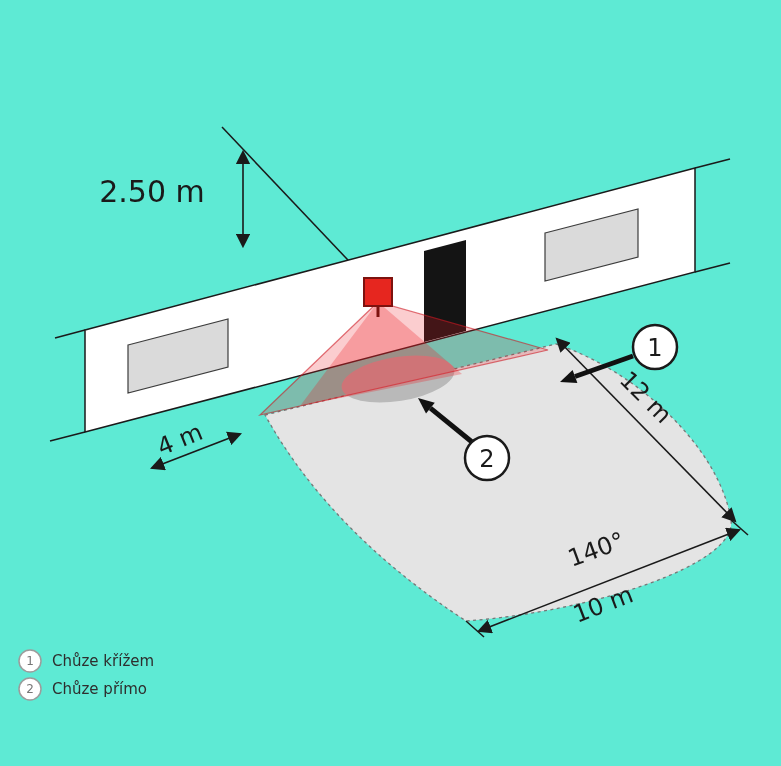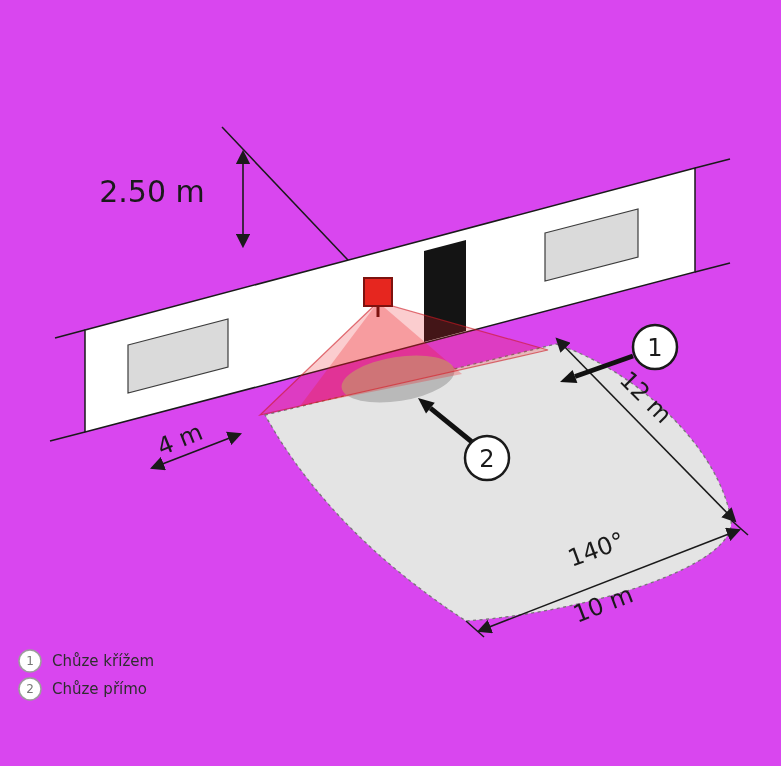--- a/index.html
+++ b/index.html
@@ -1,16 +1,16 @@
 <!DOCTYPE html>
 <html><head>
 <meta charset="utf-8">
 <style>
   html,body{margin:0;padding:0;background:#ffffff;}
-  .stage{position:relative;width:781px;height:766px;background:#d946ef;overflow:hidden;}
+  .stage{position:relative;width:781px;height:766px;background:#5eead4;overflow:hidden;}
   svg{display:block;}
   text{font-family:"DejaVu Sans","Liberation Sans",sans-serif;fill:#1a1a1a;}
   .t-big{font-size:30px;}
   .t-dim{font-size:24px;}
   .t-callout{font-size:24px;}
   .t-legend{font-size:15px;fill:#2e2e2e;}
   .t-legend-num{font-size:12px;fill:#767676;}
   .ln{stroke:#1a1a1a;stroke-width:1.5;fill:none;}
   .dim{stroke:#1a1a1a;stroke-width:1.6;fill:none;}
   .wall{fill:#ffffff;stroke:#1a1a1a;stroke-width:1.5;}

